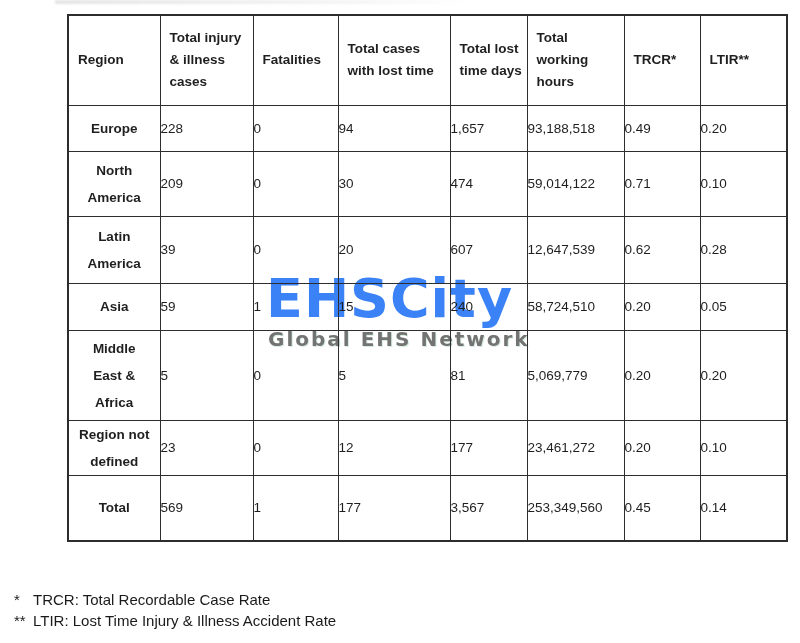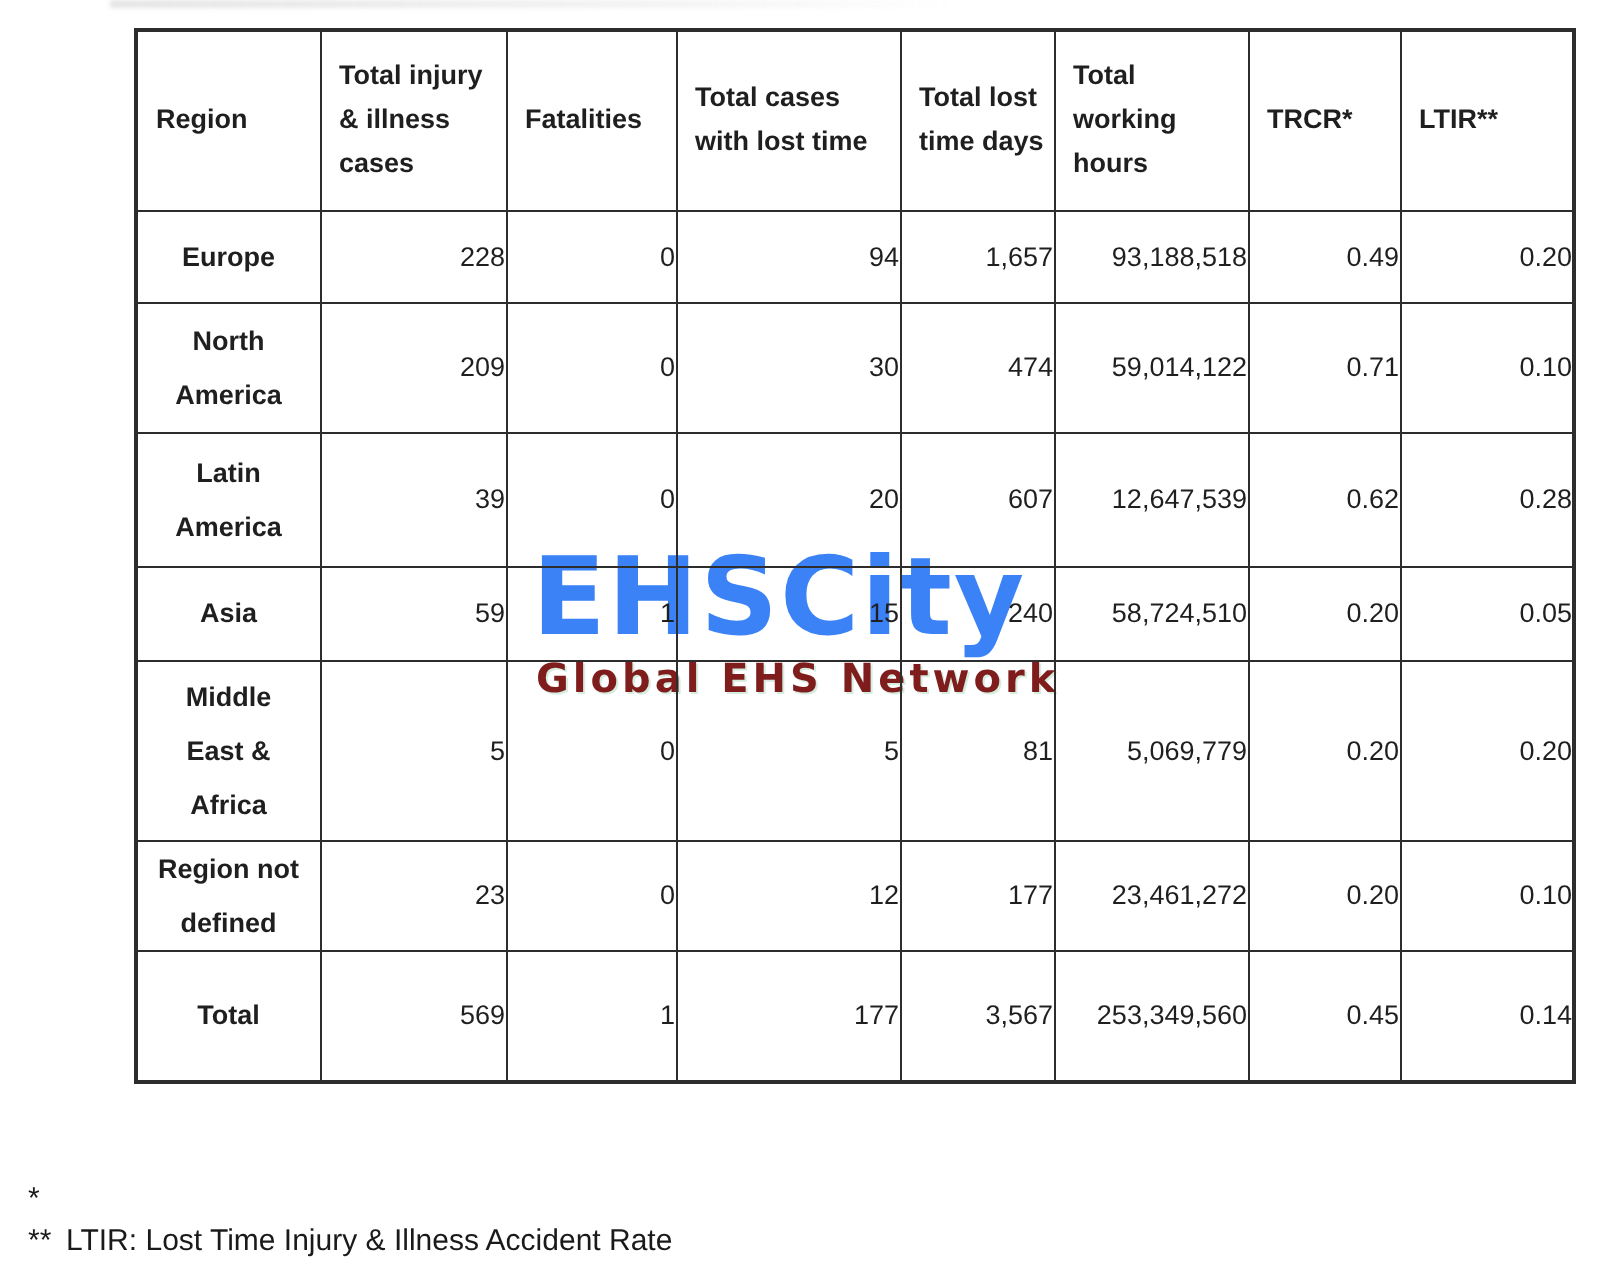--- a/index.html
+++ b/index.html
@@ -66,21 +66,21 @@
   }
   td.region{
     font-weight:bold;
     text-align:center;
     padding-left:8px;
     padding-right:4px;
     white-space:pre-line;
     line-height:2.0;
   }
   td.val{
-    text-align:right;
+    text-align:left;
     font-weight:normal;
   }
   tbody tr:nth-child(1){height:46px;}
   tbody tr:nth-child(2){height:65px;}
   tbody tr:nth-child(3){height:67px;}
   tbody tr:nth-child(4){height:47px;}
   tbody tr:nth-child(5){height:90px;}
   tbody tr:nth-child(6){height:45px;}
   tbody tr:nth-child(7){height:66px;margin-top:44px;}
   tbody tr:nth-child(8){height:45px;}
@@ -94,21 +94,21 @@
   .fn-row{display:flex;}
   .fn-marker{width:19px;flex:none;}
 </style>
 </head>
 <body>
 
 <div class="scan-artifact"></div>
 
 <div class="watermark">
   <div class="wm-title" style="color: #3b82f6;">EHSCity</div>
-  <div class="wm-sub" style="color: #7f1d1d;">Global EHS Network</div>
+  <div class="wm-sub" style="color: #737373;">Global EHS Network</div>
 </div>
 
 <table class="stats">
   <colgroup>
     <col style="width:92px">
       <col style="width:93px">
       <col style="width:85px">
       <col style="width:112px">
     <col style="width:77px">
       <col style="width:97px">
@@ -208,18 +208,19 @@
         <td class="val">253,349,560</td>
         <td class="val">0.45</td>
         <td class="val">0.14</td>
       </tr>
     </tbody>
 </table>
 
 <div class="footnotes">
     <div class="fn-row">
       <span class="fn-marker">*</span>
+      <span>TRCR: Total Recordable Case Rate</span>
     </div>
     <div class="fn-row">
       <span class="fn-marker">**</span>
       <span>LTIR: Lost Time Injury &amp; Illness Accident Rate</span>
     </div>
   </div>
 
 </body></html>

